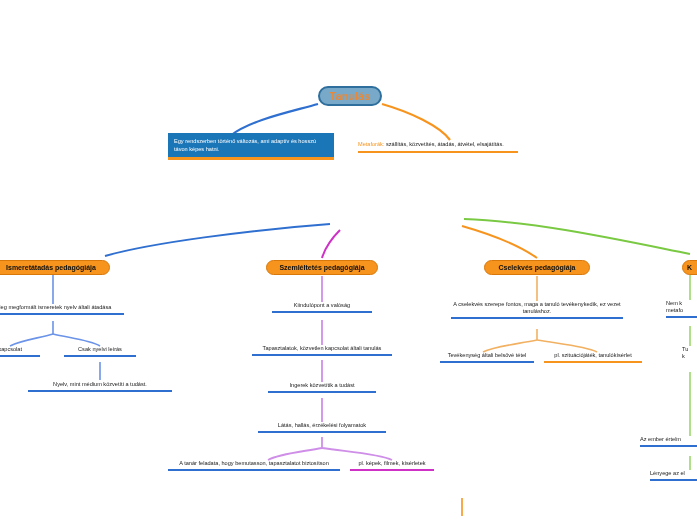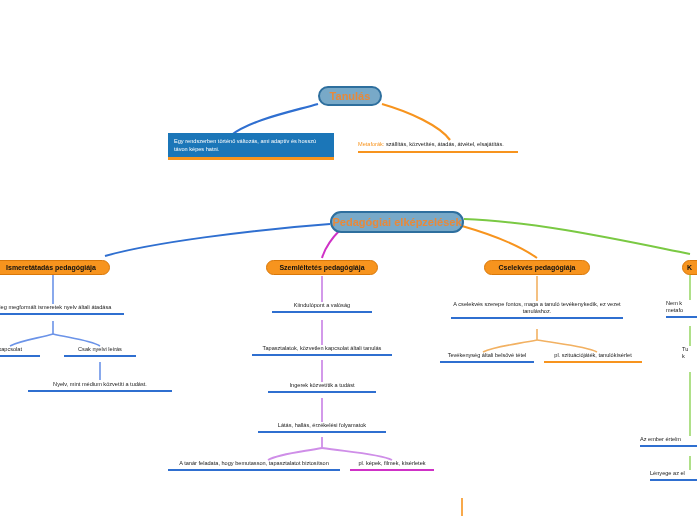--- a/index.html
+++ b/index.html
@@ -137,21 +137,20 @@
   </svg>
 
   <div class="capsule root" style="left:318px; top:78px; width:64px; height:20px; font-size:11px;">Tanulás</div>
 
   <div class="callout" style="left:168px; top:125px; width:166px; font-size:5.6px;">Egy rendszerben történő változás, ami adaptív és hosszú távon képes hatni.</div>
 
   <div class="callout-plain" style="left:358px; top:133px; width:160px; font-size:5.6px;">
     <span class="kw">Metaforák:</span><span> szállítás, közvetítés, átadás, átvétel, elsajátítás.</span>
   </div>
 
-  <div class="capsule root" style="left:330px; top:203px; width:134px; height:22px; font-size:11px;">Pedagógiai elképzelések</div>
 
   <div class="capsule orange" style="left:-8px; top:252px; width:118px; height:15px; font-size:7px;">Ismeretátadás pedagógiája</div>
 
   <div class="leaf u-blue" style="left:-18px; top:296px; width:142px; font-size:5.6px;">...leg megformált ismeretek nyelv általi átadása</div>
 
   <div class="leaf u-blue" style="left:-32px; top:338px; width:72px; font-size:5.6px;">...en kapcsolat</div>
 
   <div class="leaf u-blue" style="left:64px; top:338px; width:72px; font-size:5.6px;">Csak nyelvi leírás</div>
 
   <div class="leaf u-blue" style="left:28px; top:373px; width:144px; font-size:5.6px;">Nyelv, mint médium közvetíti a tudást.</div>

